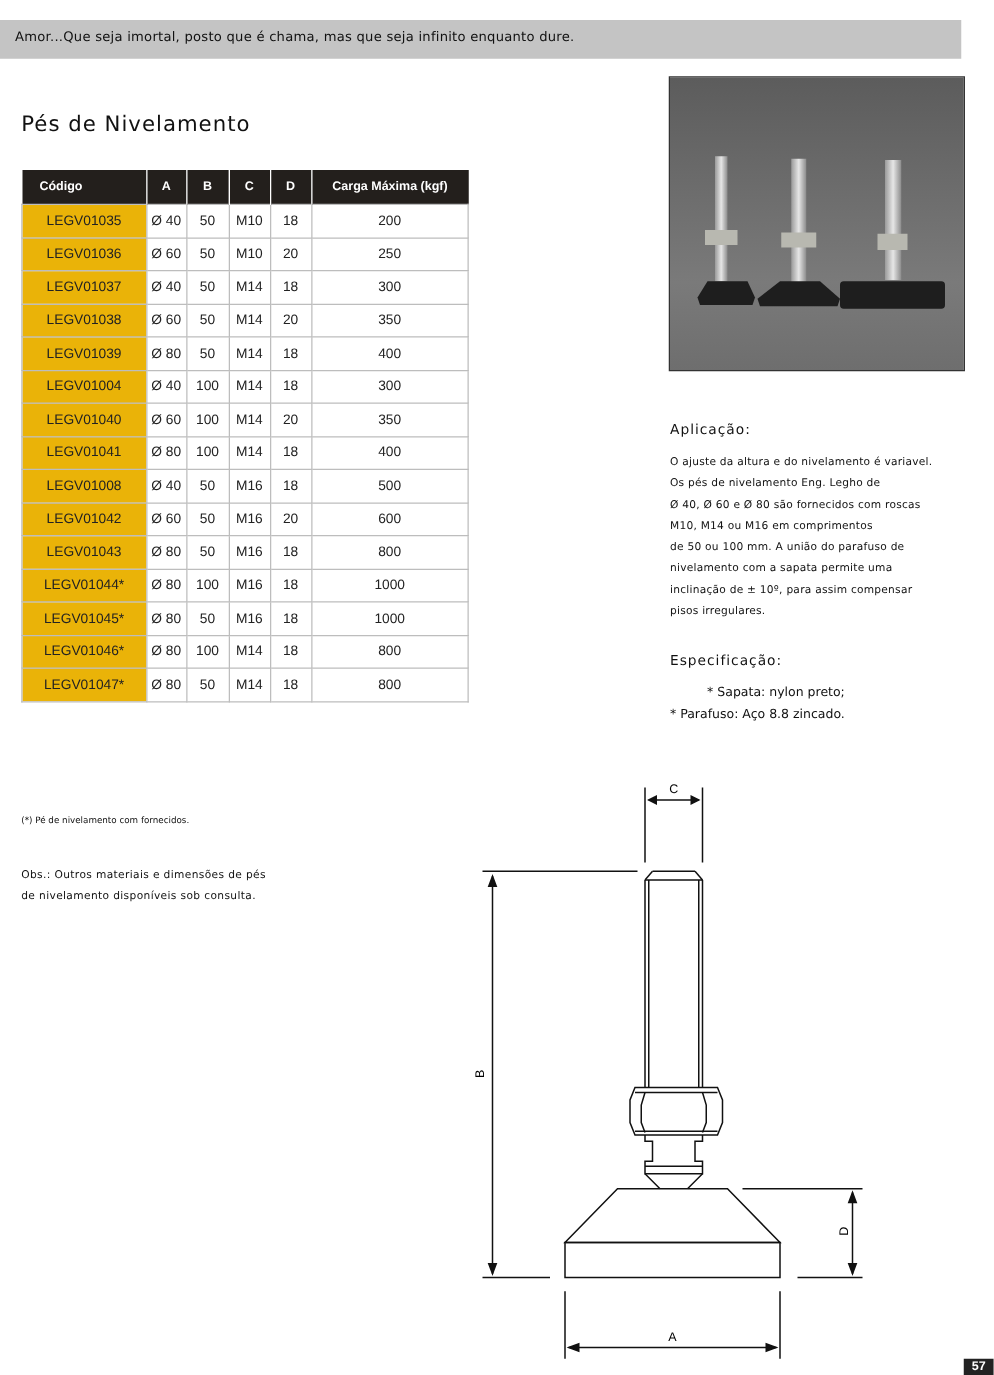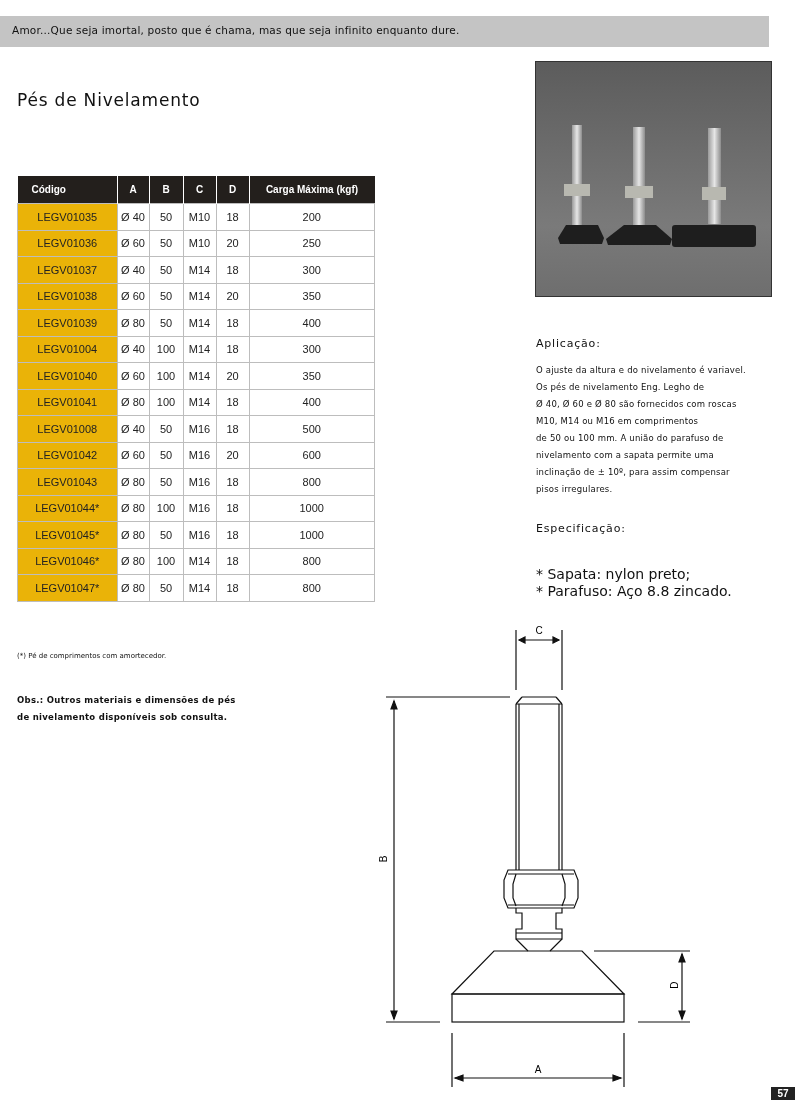--- a/index.html
+++ b/index.html
@@ -1,31 +1,31 @@
 <!DOCTYPE html>
 <html><head>
 <meta charset="utf-8">
 <style>
   html,body{margin:0;padding:0;}
   body{width:795px;height:1100px;position:relative;background:#fff;font-family:"DejaVu Sans",sans-serif;color:#111;overflow:hidden;}
   .topbar{position:absolute;left:0;top:16px;width:769px;height:31px;background:#c4c4c4;text-align:right;}
   .topbar span{position:absolute;left:12px;top:8px;font-size:10.5px;letter-spacing:0.2px;color:#111;}
   .title{position:absolute;left:17px;top:60px;font-size:17px;letter-spacing:0.8px;color:#111;margin-top:30px;}
-  table.spec{position:absolute;left:17px;top:136px;border-collapse:collapse;font-family:"Liberation Sans",sans-serif;font-size:11px;margin-top:40px;}
+  table.spec{position:absolute;left:17px;top:136px;border-collapse:collapse;font-family:"Liberation Sans",sans-serif;font-size:11px;}
   table.spec th{background:#231f1c;color:#fff;height:27px;font-size:10px;font-weight:bold;border-left:1px solid #fff;padding:0;}
   table.spec th:first-child{border-left:none;text-align:left;padding-left:14px;}
   table.spec td{height:25.5px;border:1px solid #bdbdbd;text-align:center;padding:0;color:#222;}
   table.spec td.code{background:#eab308;}
   .c0{width:85px;} .c1{width:31px;} .c2{width:33px;} .c3{width:32px;} .c4{width:32px;} .c5{width:125px;}
   .note{position:absolute;left:17px;top:652px;font-size:7px;color:#111;}
-  .obs{position:absolute;left:17px;top:692px;font-size:8.5px;line-height:17px;color:#111;letter-spacing:0.3px;font-weight:bold;}
+  .obs{position:absolute;left:17px;top:692px;font-size:8.5px;line-height:17px;color:#111;letter-spacing:0.3px;}
   .photo{position:absolute;left:535px;top:61px;width:237px;height:236px;border:1px solid #333;box-sizing:border-box;overflow:hidden;background:linear-gradient(#5c5c5c,#7a7a7a 70%,#6e6e6e);}
   .sec-title{position:absolute;left:536px;font-size:11px;letter-spacing:0.8px;color:#111;}
   .app-text{position:absolute;left:536px;top:362px;width:250px;font-size:8.5px;line-height:17px;color:#111;letter-spacing:0.2px;}
-  .spec-list{position:absolute;left:536px;top:566px;font-size:14px;line-height:17px;color:#111;}
+  .spec-list{position:absolute;left:536px;top:546px;font-size:10px;line-height:17px;color:#111;text-align:right;}
   .drawing{position:absolute;left:370px;top:615px;}
   .pagenum{position:absolute;left:771px;top:1087px;width:24px;height:13px;background:#222;color:#fff;font-size:10px;font-weight:bold;text-align:center;line-height:13px;font-family:"Liberation Sans",sans-serif;}
 </style>
 </head>
 <body>
 
 <div class="topbar">
   <span>Amor...Que seja imortal, posto que é chama, mas que seja infinito enquanto dure.</span>
 </div>
 
@@ -159,21 +159,21 @@
         <td class="code">LEGV01047*</td>
         <td>Ø 80</td>
         <td>50</td>
         <td>M14</td>
         <td>18</td>
         <td>800</td>
       </tr>
     </tbody>
 </table>
 
-<div class="note">(*) Pé de comprimentos com amortecedor.</div>
+<div class="note">(*) Pé de nivelamento com fornecidos.</div>
 <div class="obs">
   <div>Obs.: Outros materiais e dimensões de pés</div>
   <div>de nivelamento disponíveis sob consulta.</div>
 </div>
 
 <div class="photo">
   <svg width="237" height="236" viewBox="0 0 237 236">
     <defs>
       <linearGradient id="bolt" x1="0" x2="1">
         <stop offset="0" stop-color="#9a9a9a"></stop>

